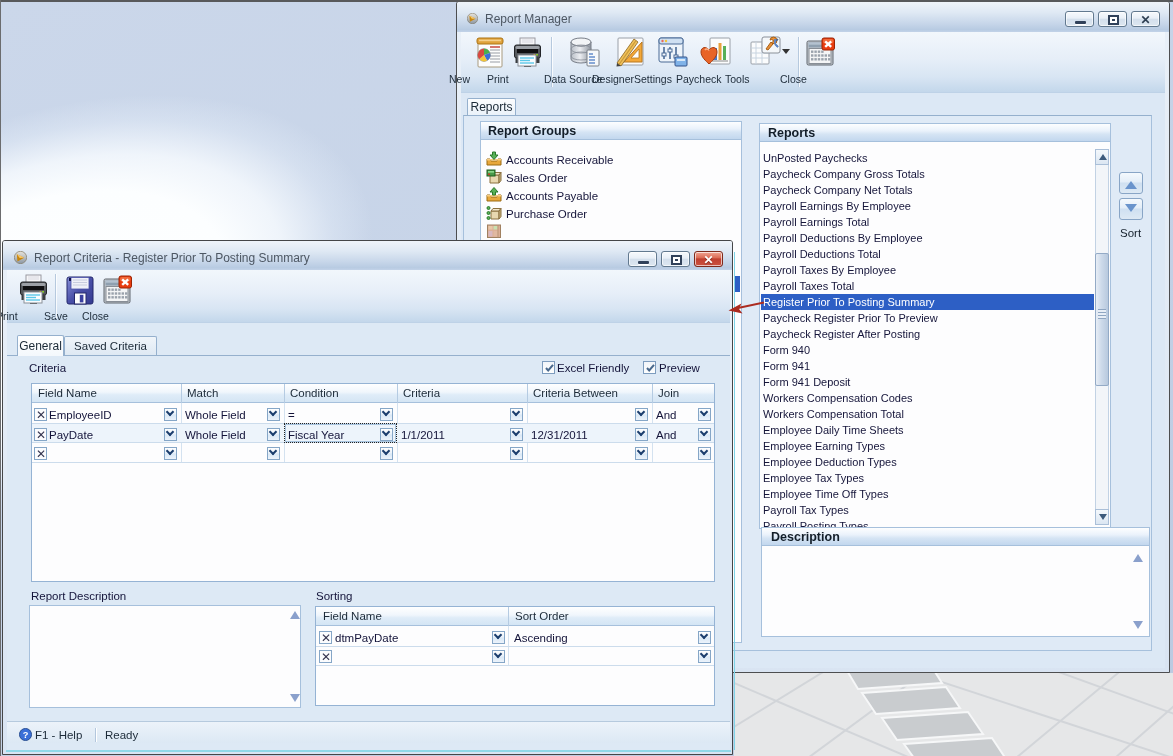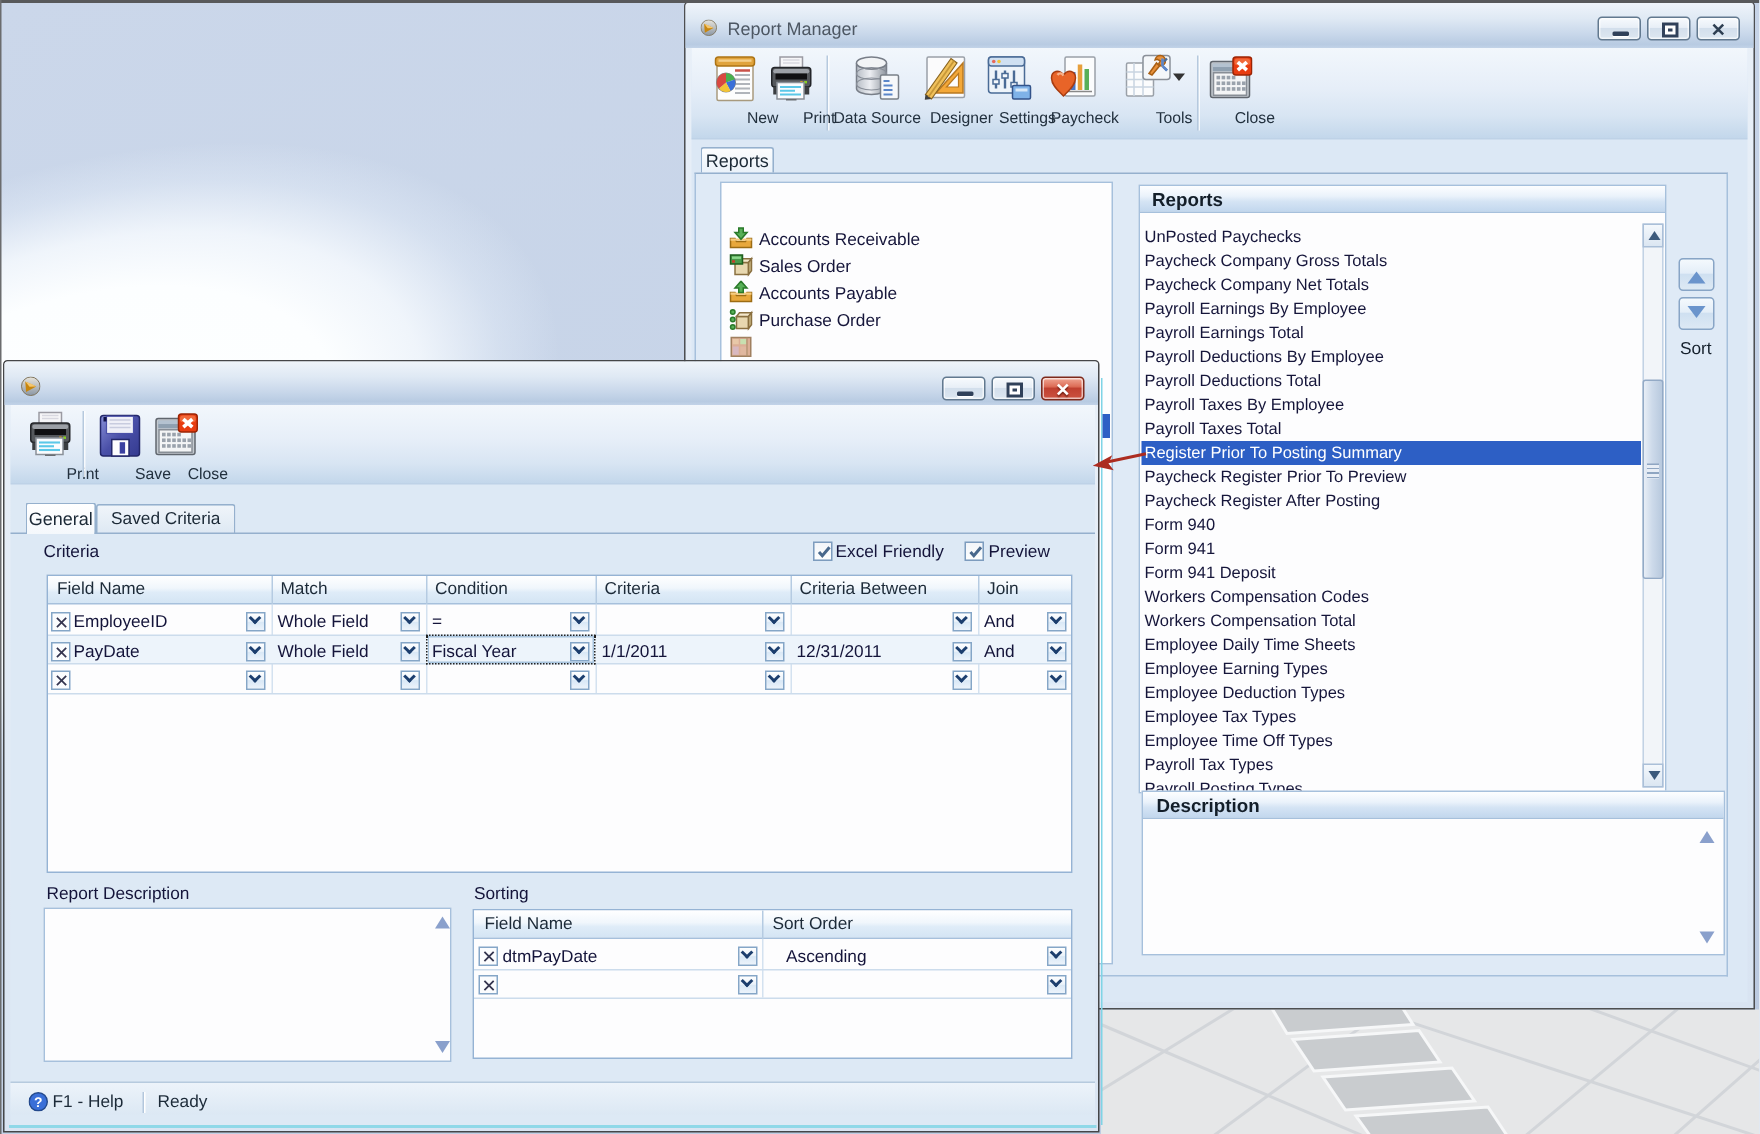--- a/index.html
+++ b/index.html
@@ -10,21 +10,21 @@
 #hill{left:-290px;top:70px;width:680px;height:420px;transform:rotate(-19deg);
  background:radial-gradient(ellipse 50% 46% at 48% 56%,rgba(254,255,255,1) 0%,rgba(252,254,255,1) 55%,rgba(246,250,254,0.85) 72%,rgba(235,243,252,0.35) 88%,rgba(228,237,248,0) 100%);}
 #photo{left:734px;top:673px;width:439px;height:83px;background:#e6e7e8;overflow:hidden;}
 .titlebar{position:absolute;left:0;right:0;top:0;height:29px;
  background:linear-gradient(180deg,#eff4fa 0%,#dfe9f4 35%,#c8d7ea 70%,#b8cbe2 92%,#c2d3e8 100%);border-radius:2px 2px 0 0;}
 .titletext{position:absolute;font-size:13px;color:#4d5763;white-space:nowrap;}
 .winbtn{position:absolute;width:29px;height:16px;border:1px solid #62798f;border-radius:3px;
  background:linear-gradient(180deg,#f7fafd 0%,#e8eff7 45%,#d3dfec 50%,#dde7f1 100%);box-shadow:0 0 0 1px rgba(255,255,255,0.65) inset;}
 .glyph{position:absolute;left:0;top:0;width:100%;height:100%;text-align:center;font-size:11px;font-weight:bold;color:#2e3f52;line-height:15px;}
 .toolbar{position:absolute;background:linear-gradient(180deg,#f2f7fc 0%,#e6eef8 45%,#d8e5f3 75%,#c3d7eb 100%);border-bottom:1px solid #bed2e7;}
-.tblabel{position:absolute;font-size:10.5px;color:#22303e;text-align:right;white-space:nowrap;}
+.tblabel{position:absolute;font-size:10.5px;color:#22303e;text-align:left;white-space:nowrap;}
 .tbsep{position:absolute;width:1px;background:#b6c9de;box-shadow:1px 0 0 rgba(255,255,255,0.8);}
 .tab{position:absolute;font-size:12px;color:#1b2936;text-align:center;white-space:nowrap;
  border:1px solid #95b0cd;border-bottom:none;border-radius:2px 2px 0 0;background:linear-gradient(180deg,#fcfdfe,#e9f1f9);}
 .panel{position:absolute;background:#fdfdfe;border:1px solid #a6c0dc;}
 .panelhead{position:absolute;left:0;right:0;top:0;height:18px;
  background:linear-gradient(180deg,#fdfeff 0%,#eaf2fb 40%,#d5e4f4 60%,#c2d7ee 100%);border-bottom:1px solid #a6c0dc;}
 .panelhead b{position:absolute;top:2px;font-size:12.5px;color:#131e29;}
 .lst{position:absolute;font-size:11.5px;color:#15153a;white-space:nowrap;line-height:16px;}
 .dd{position:absolute;width:13px;height:13px;border:1px solid #85a6c7;
  background:linear-gradient(180deg,#ffffff,#eaf2fa 48%,#d9e8f6 52%,#ecf3fb);}
@@ -236,20 +236,23 @@
         <div class="tblabel" style="left:26px;top:41px;width:70px;">Print</div>
         <div class="tblabel" style="left:83px;top:41px;width:70px;">Data Source</div>
         <div class="tblabel" style="left:131px;top:41px;width:70px;">Designer</div>
         <div class="tblabel" style="left:173px;top:41px;width:70px;">Settings</div>
         <div class="tblabel" style="left:215px;top:41px;width:70px;">Paycheck</div>
         <div class="tblabel" style="left:264px;top:41px;width:70px;">Tools</div>
         <div class="tblabel" style="left:319px;top:41px;width:70px;">Close</div>
         <div class="tab" style="left:6px;top:66px;width:49px;height:18px;line-height:17px;">Reports</div>
         <div class="abs" style="left:2px;top:83px;width:689px;height:536px;background:#dfeaf6;border:1px solid #a6c0dc;border-top-color:#95b0cd;"></div>
         <div class="panel" style="left:19px;top:89px;width:262px;height:522px;">
+          <div class="panelhead">
+            <b style="left:7px;">Report Groups</b>
+          </div>
           <svg class="abs" style="left:5px;top:29px" width="16" height="16" viewBox="0 0 16 16">
 <path d="M 1 8 L 4 8 L 5 10 L 11 10 L 12 8 L 15 8 L 15 14 L 1 14 Z" fill="#e8a83c" stroke="#9c6c14"></path>
 <path d="M 1 8 L 15 8 L 15 9.5 L 1 9.5 Z" fill="#f6cc80"></path>
 <path d="M 6.5 1 L 9.5 1 L 9.5 4 L 12 4 L 8 8.5 L 4 4 L 6.5 4 Z" fill="#58b058" stroke="#2a7a2a"></path>
 </svg>
           <div class="lst" style="left:25px;top:30px;">Accounts Receivable</div>
           <svg class="abs" style="left:5px;top:47px" width="16" height="16" viewBox="0 0 16 16">
 <path d="M 4 6 L 13 6 L 13 14 L 4 14 Z" fill="#e8d8b0" stroke="#8a7040"></path>
 <path d="M 4 6 L 13 6 L 15 3.5 L 6 3.5 Z" fill="#f4e8cc" stroke="#8a7040"></path>
 <path d="M 13 6 L 15 3.5 L 15 11.5 L 13 14 Z" fill="#c8b480" stroke="#8a7040"></path>
@@ -340,20 +343,21 @@
 <defs>
           <linearGradient id="sg1110" x1="0" y1="0" x2="0" y2="1">
             <stop offset="0" stop-color="#e8e4da"></stop>
             <stop offset="1" stop-color="#8b97a5"></stop>
           </linearGradient>
         </defs>
 <circle cx="8" cy="8" r="7.6" fill="url(#sg1110)" stroke="#7d7259" stroke-width="0.8"></circle>
 <path d="M 3.5 4 L 12.5 8.2 L 4.2 12.8 Z" fill="#c8860d"></path>
 <path d="M 3.5 4 Q 8 5.5 12.5 8.2 L 7 8.5 Z" fill="#f5c76e"></path>
 </svg>
+      <div class="titletext" style="left:31px;top:10px;font-size:12px;">Report Criteria - Register Prior To Posting Summary</div>
       <div class="winbtn" style="left:625px;top:10px;">
         <span class="abs" style="left:9px;top:9px;width:11px;height:3px;background:#30415a;border-radius:1px;box-shadow:0 1px 0 #fff;"></span>
       </div>
       <div class="winbtn" style="left:658px;top:10px;">
         <span class="abs" style="left:9px;top:3px;width:11px;height:10px;border:2px solid #30415a;background:#fff;"></span>
         <span class="abs" style="left:13px;top:7px;width:3px;height:2px;background:#30415a;"></span>
       </div>
       <div class="winbtn" style="left:691px;top:10px;background:linear-gradient(180deg,#f0a694 0%,#dd6e58 40%,#c04030 50%,#cc5240 100%);border-color:#7e2a1c;">
         <span class="glyph" style="color:#fff;font-size:12px;line-height:16px;text-shadow:0 1px 1px #7d2417;">✕</span>
       </div>
@@ -555,21 +559,21 @@
           <div class="cell" style="left:199px;top:3px;color:#1c2a38;">Sort Order</div>
           <div class="colsep" style="left:192px;top:0;height:19px;"></div>
           <div class="colsep" style="left:192px;top:19px;height:39px;background:#d4e2f0;"></div>
           <div class="xb" style="left:3px;top:24px;">
             <i>✕</i>
           </div>
           <div class="cell" style="left:19px;top:25px;">dtmPayDate</div>
           <div class="dd" style="left:176px;top:24px;">
             <i></i>
           </div>
-          <div class="cell" style="left:198px;top:25px;margin-left:10px;">Ascending</div>
+          <div class="cell" style="left:198px;top:25px;">Ascending</div>
           <div class="dd" style="left:382px;top:24px;">
             <i></i>
           </div>
           <div class="rowsep" style="left:0;top:39px;width:398px;"></div>
           <div class="xb" style="left:3px;top:43px;">
             <i>✕</i>
           </div>
           <div class="dd" style="left:176px;top:43px;">
             <i></i>
           </div>

